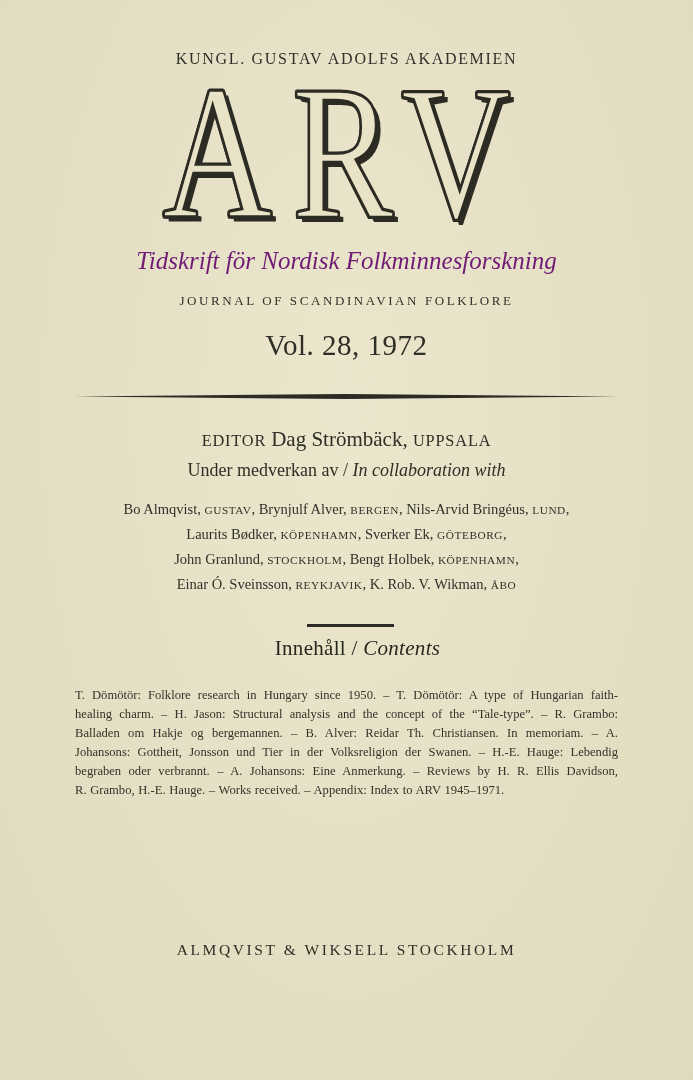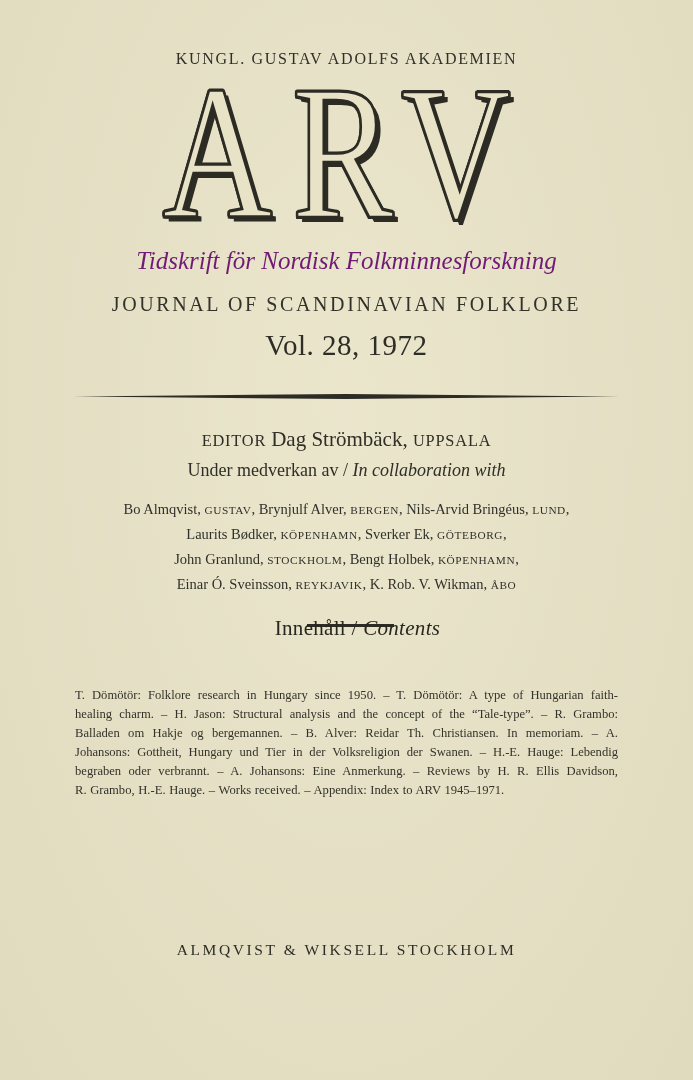--- a/index.html
+++ b/index.html
@@ -56,21 +56,21 @@
 
   .subtitle-sv {
     top: 247px;
     font-style: italic;
     font-size: 25px;
     color: #701a75;
     white-space: nowrap;
   }
   .subtitle-en {
     top: 293px;
-    font-size: 20px;
+    font-size: 13px;
     letter-spacing: 2.6px;
     color: #32312a;
     white-space: nowrap;
   }
   .volume {
     top: 329px;
     font-size: 29px;
     color: #2e2d26;
     letter-spacing: 0.5px;
     text-align: center;
@@ -103,21 +103,21 @@
   .seg-i  { font-style: italic; margin-top: 21px; }
   .seg-sc { font-size: 0.78em; letter-spacing: 0.05em; margin-top: 8px; }
 
   .rule-short {
     position: absolute; top: 624px; left: 307px;
     width: 87px; height: 3px;
     background: #2c2b25;
   }
 
   .contents-heading {
-    top: 616px;
+    top: 636px;
     font-size: 21px;
     color: #28271f;
     letter-spacing: 0.3px;
     padding-left: 22px;
   }
 
   .toc {
     position: absolute; top: 686px; left: 75px; width: 543px;
     font-size: 12.6px;
     line-height: 19px;
@@ -173,18 +173,18 @@
 </div>
 
 <div class="rule-short"></div>
 
 <div class="abs center contents-heading"><span class="seg-n">Innehåll / </span><span class="seg-i">Contents</span></div>
 
 <div class="toc">
   <div class="toc-line">T. Dömötör: Folklore research in Hungary since 1950. – T. Dömötör: A type of Hungarian faith-</div>
   <div class="toc-line">healing charm. – H. Jason: Structural analysis and the concept of the “Tale-type”. – R. Grambo:</div>
   <div class="toc-line">Balladen om Hakje og bergemannen. – B. Alver: Reidar Th. Christiansen. In memoriam. – A.</div>
-  <div class="toc-line">Johansons: Gottheit, Hungary und Tier in der Volksreligion der Swanen. – H.-E. Hauge: Lebendig</div>
+  <div class="toc-line">Johansons: Gottheit, Jonsson und Tier in der Volksreligion der Swanen. – H.-E. Hauge: Lebendig</div>
   <div class="toc-line">begraben oder verbrannt. – A. Johansons: Eine Anmerkung. – Reviews by H. R. Ellis Davidson,</div>
   <div class="toc-line">R. Grambo, H.-E. Hauge. – Works received. – Appendix: Index to ARV 1945–1971.</div>
 </div>
 
 <div class="abs center imprint">ALMQVIST &amp; WIKSELL STOCKHOLM</div>
 
 </body></html>

